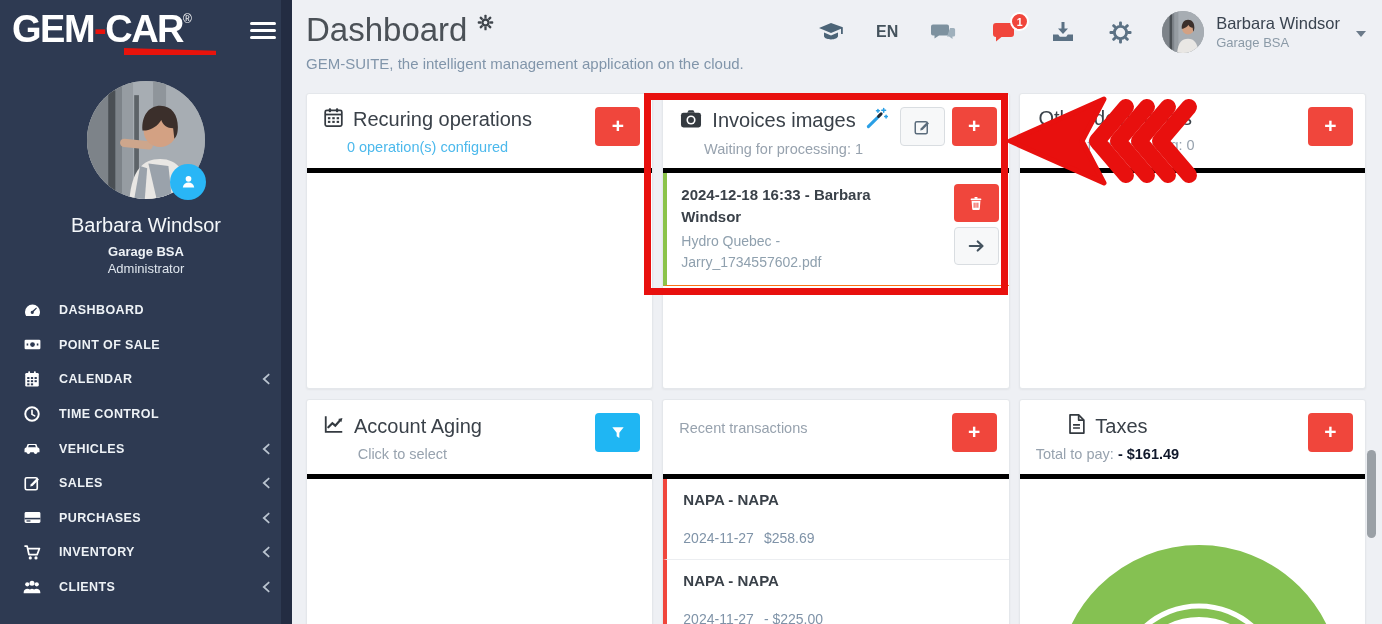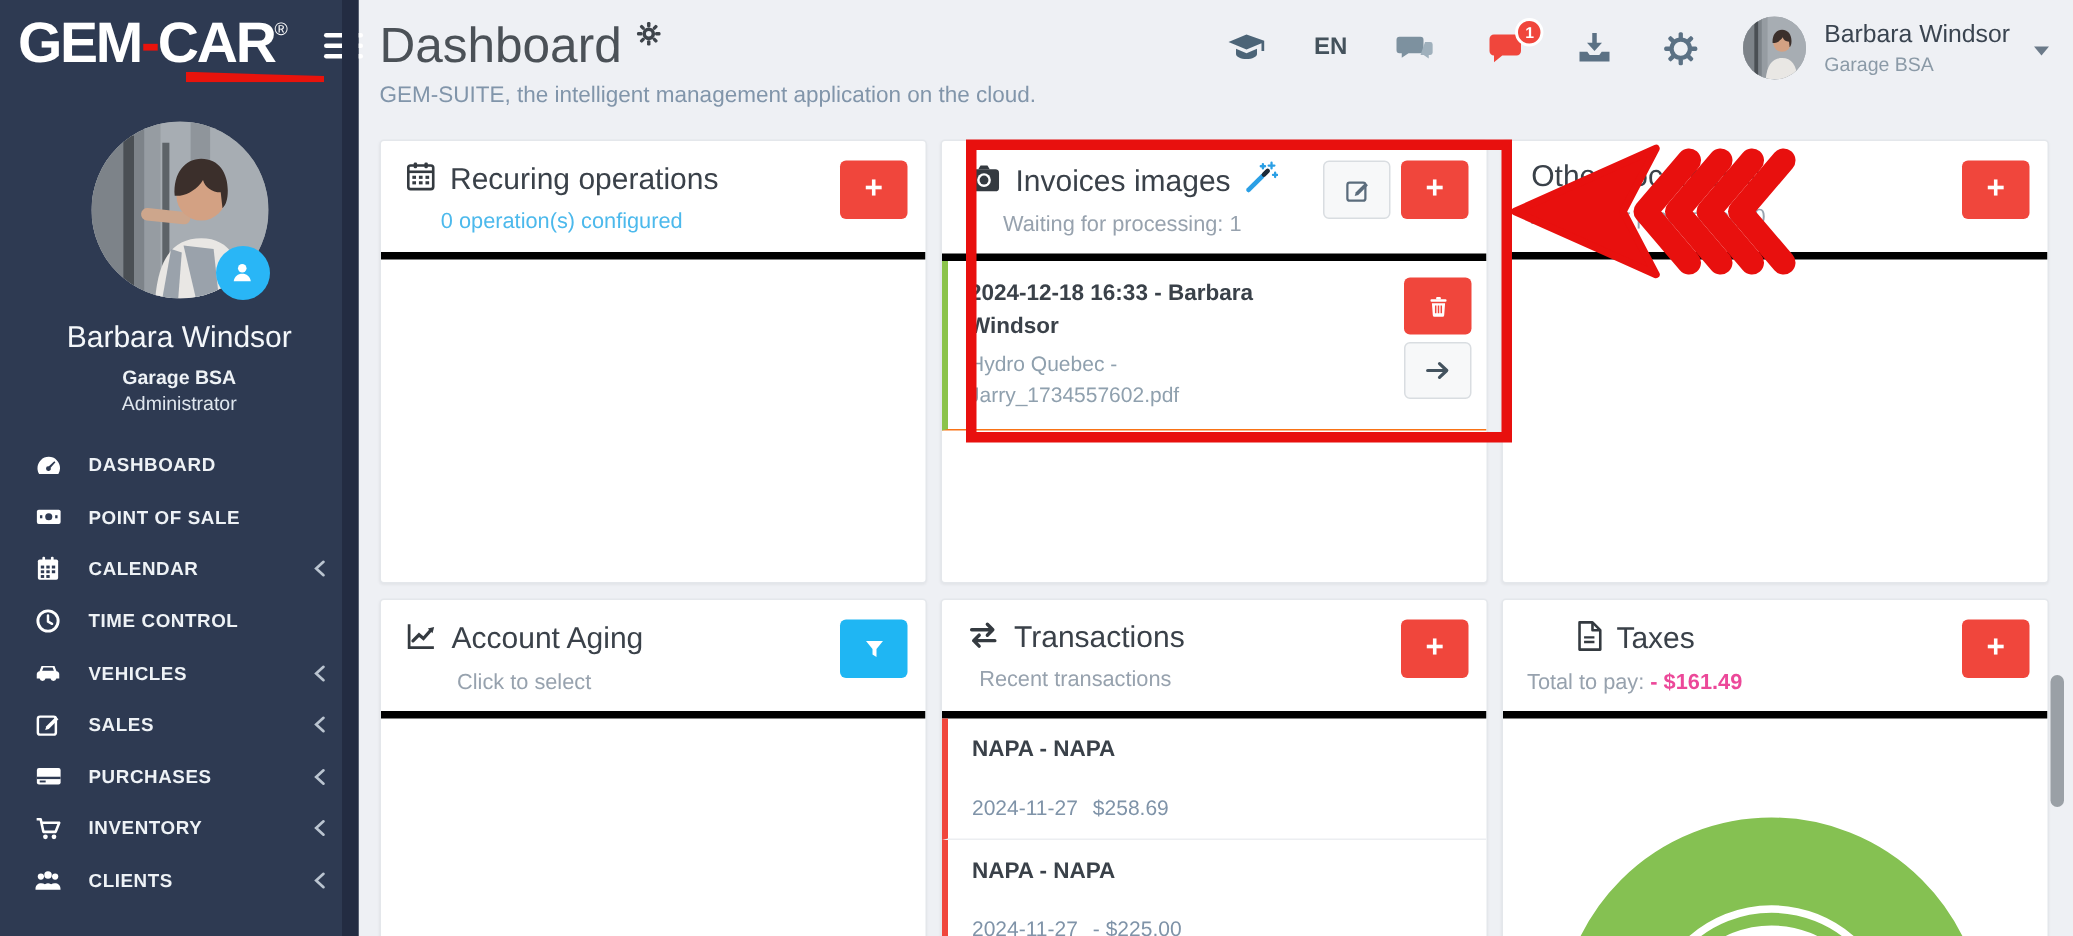--- a/index.html
+++ b/index.html
@@ -1,21 +1,21 @@
 <!DOCTYPE html>
 <html><head>
 <meta charset="utf-8">
 <style>
   * { margin:0; padding:0; box-sizing:border-box; }
   html,body { width:1382px; height:624px; overflow:hidden; background:#eef0f4;
               font-family:"Liberation Sans", sans-serif; }
   .app { position:relative; width:1382px; height:624px; display:flex; overflow:hidden; }
 
   
-  .sidebar { width:239px; background:#2e3a52; color:#eef2f6; position:relative; flex-shrink:0; }
+  .sidebar { width:292px; background:#2e3a52; color:#eef2f6; position:relative; flex-shrink:0; }
   .side-strip { position:absolute; top:0; right:0; width:11px; height:100%; background:#232c42; }
   .logo-row { display:flex; justify-content:space-between; align-items:flex-start; padding:10px 16px 0 12px; }
   .logo { font-size:38px; font-weight:700; letter-spacing:-1.5px; color:#fff; line-height:1.05; white-space:nowrap; }
   .logo .dash { color:#e8130c; }
   .logo .reg { font-size:12px; vertical-align:top; position:relative; top:3px; font-weight:400; }
   .swoosh { height:7px; background:#e8130c; width:92px; margin-left:112px; margin-top:-2px;
             clip-path:polygon(0 0, 100% 40%, 100% 100%, 0 100%); }
   .hamburger { margin-top:12px; cursor:pointer; }
   .hamburger div { width:26px; height:3px; background:#fff; border-radius:2px; margin-bottom:4px; }
 
@@ -80,21 +80,21 @@
   .inv-title { font-size:15px; font-weight:700; color:#3a4149; line-height:1.45; }
   .inv-file { font-size:14px; color:#8fa0ae; line-height:1.55; margin-top:3px; }
   .inv-btns { display:flex; flex-direction:column; gap:5px; margin-left:auto; }
   .inv-btns .btn { height:38px; }
 
   .tx-item { padding:12px 16px 13px 16px; border-left:4px solid #f0463c; border-bottom:1px solid #eceef1; cursor:pointer; }
   .tx-name { font-size:15px; font-weight:700; color:#3a4149; }
   .tx-line { font-size:14px; color:#7f93a8; margin-top:22px; }
   .tx-amt { margin-left:10px; }
 
-  .taxes-sub b { color:#ec4899; font-weight:700; }
+  .taxes-sub b { color:#0f172a; font-weight:700; }
   .donut-wrap { position:absolute; left:14px; top:143px; }
 
   
   .scroll-thumb { position:absolute; right:6px; top:450px; width:9px; height:88px;
                   border-radius:4.5px; background:#9aa0a6; cursor:pointer; }
 
   
   .annot { position:absolute; inset:0; pointer-events:none; z-index:60; }
 </style>
 </head>
@@ -502,29 +502,20 @@
                 </svg>
             </button>
           </div>
         </div>
         <div style="flex:1"></div>
       </div>
 
       <div class="card">
         <div class="card-hd">
           <div class="hd-left">
-            <div class="hd-title-row">
-              <span><svg width="23" height="20" viewBox="0 0 24 22">
-                    <g stroke="#343a40" stroke-width="2.5" fill="none" stroke-linecap="round" stroke-linejoin="round">
-                      <path d="M3.5 7.5h15.5M15 3.5l4 4-4 4"></path>
-                      <path d="M20.5 15.5H5M9 11.5l-4 4 4 4"></path>
-                    </g>
-                  </svg></span>
-              <span class="hd-title">Transactions</span>
-            </div>
             <div class="hd-sub">Recent transactions</div>
           </div>
           <div class="hd-btns">
             <button class="btn btn-red">
                 <span>+</span>
               </button>
           </div>
         </div>
 
         <div class="tx-item">

